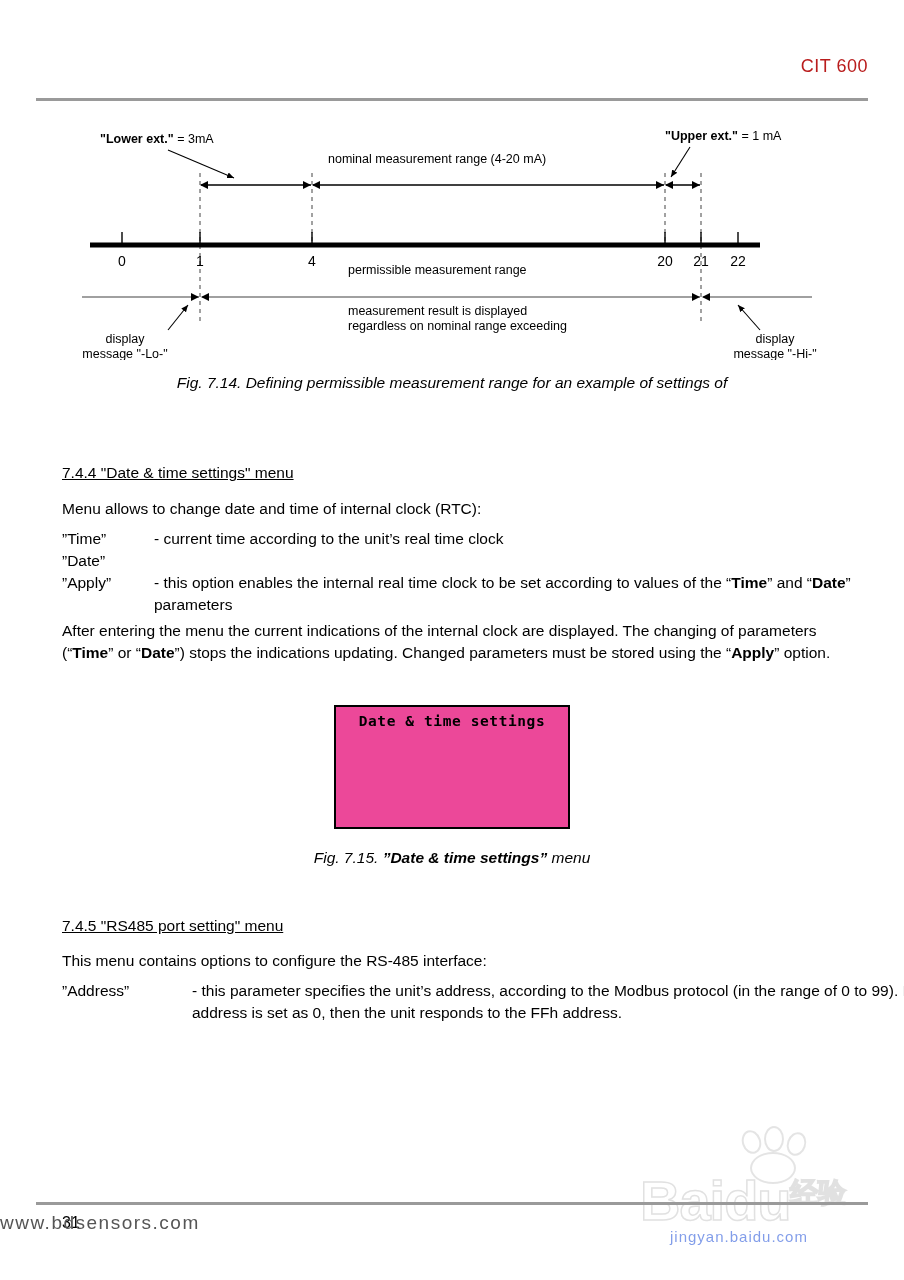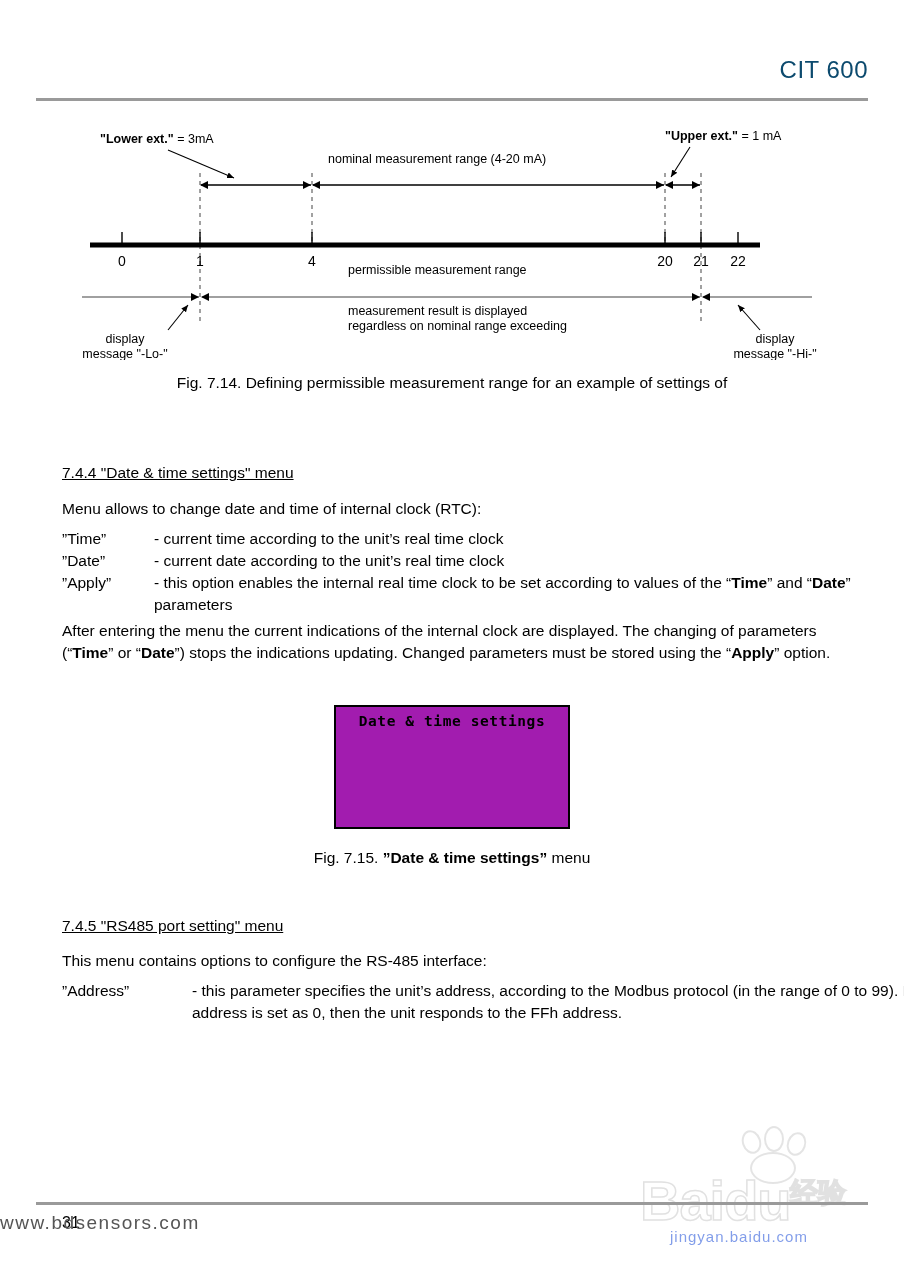--- a/index.html
+++ b/index.html
@@ -14,23 +14,23 @@
     font-family: "Liberation Sans", sans-serif;
     color: #000000;
     overflow: hidden;
   }
 
   
   #header-title {
     position: absolute;
     top: 56px;
     right: 36px;
-    font-size: 24px;
+    font-size: 18px;
     letter-spacing: 0.5px;
-    color: #0c4a6e;
+    color: #b91c1c;
   }
   #header-rule {
     position: absolute;
     top: 98px;
     left: 36px;
     width: 832px;
     height: 3px;
     background: #9a9a9a;
   }
 
@@ -60,20 +60,21 @@
     font-size: 14px;
     fill: #000;
     text-anchor: middle;
   }
 
   
   .fig-caption {
     position: absolute;
     width: 100%;
     text-align: center;
+    font-style: italic;
     font-size: 15.5px;
     line-height: 21px;
   }
   .fig-caption b { font-weight: bold; }
 
   #caption-714 { top: 372px; left: 0; }
   #caption-715 { top: 847px; left: 0; }
 
   
   .section-heading {
@@ -113,21 +114,21 @@
   .def-desc b { font-weight: bold; }
 
   
   #lcd-outer {
     position: absolute;
     left: 334px;
     top: 705px;
     width: 236px;
     height: 124px;
     border: 2px solid #000;
-    background: #a21caf;
+    background: #ec4899;
     box-sizing: border-box;
   }
   #lcd-title-row {
     height: 27px;
     display: flex;
     align-items: center;
     justify-content: center;
   }
   #lcd-inner {
     position: absolute;
@@ -322,21 +323,20 @@
 
 <p class="body-par" style="top:498px; margin:0;">Menu allows to change date and time of internal clock (RTC):</p>
 
 <div class="def-row" style="top:528px; padding-left:92px;">
   <span class="def-term">”Time”</span>
   <span class="def-desc">- current time according to the unit’s real time clock</span>
 </div>
 
 <div class="def-row" style="top:550px; padding-left:92px;">
   <span class="def-term">”Date”</span>
-  <span class="def-desc">- current date according to the unit’s real time clock</span>
 </div>
 
 <div class="def-row" style="top:572px; padding-left:92px;">
   <span class="def-term">”Apply”</span>
   <span class="def-desc"><span>- this option enables the internal real time clock to be set according to values of the “</span><b>Time</b><span>” and “</span><b>Date</b><span>” parameters</span></span>
 </div>
 
 <p class="body-par" style="top:620px; margin:0;"><span>After entering the menu the current indications of the internal clock are displayed. The changing of parameters (“</span><b>Time</b><span>” or “</span><b>Date</b><span>”) stops the indications updating. Changed parameters must be stored using the “</span><b>Apply</b><span>” option.</span></p>
 
 <div id="lcd-outer">

